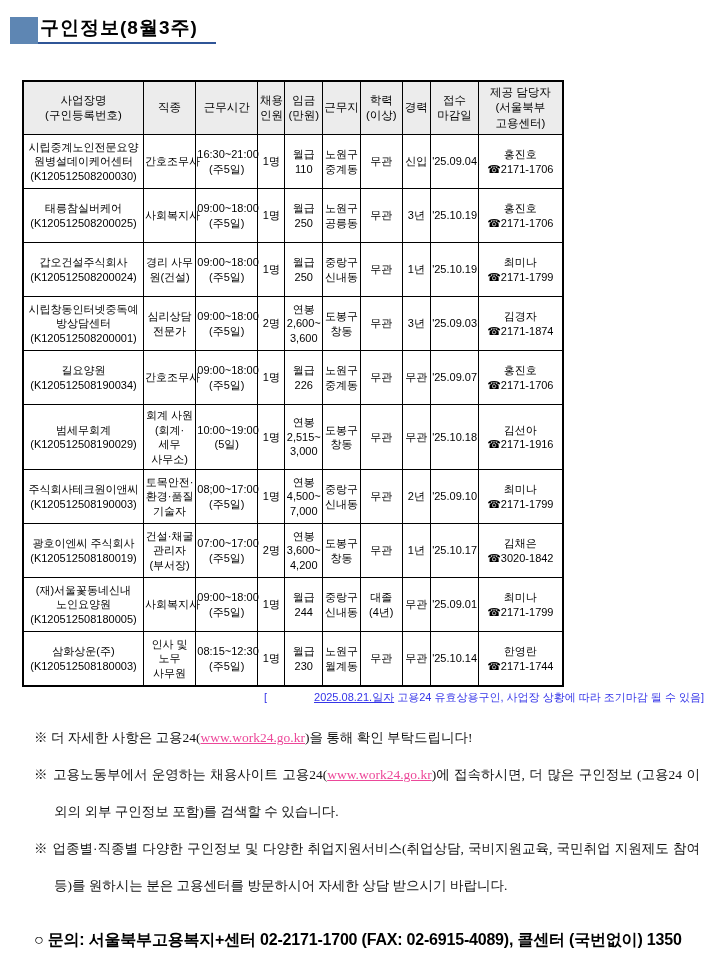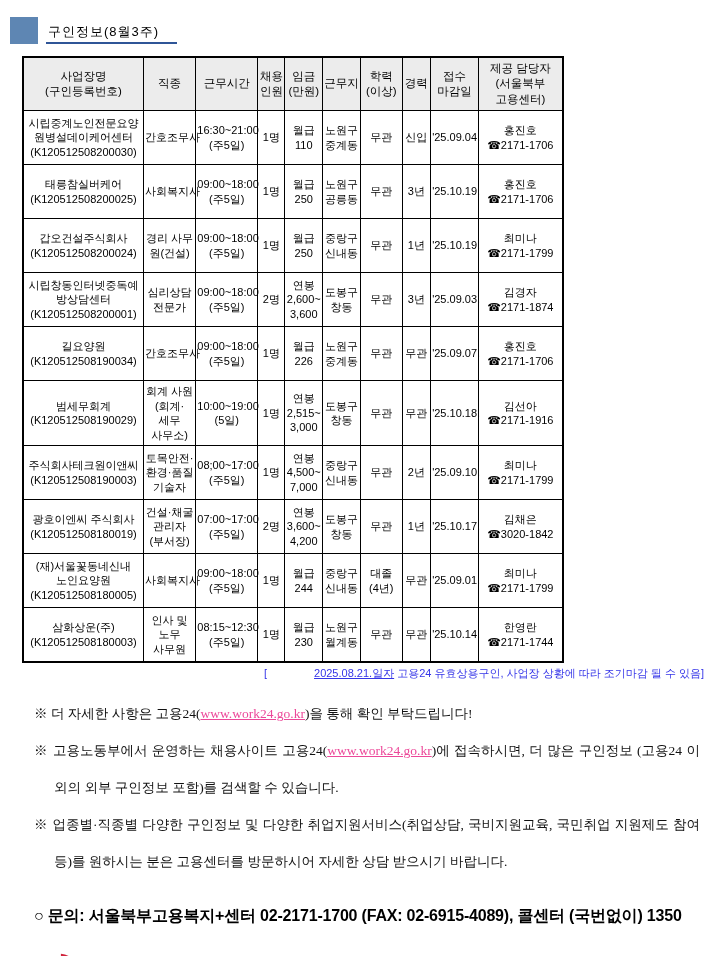--- a/index.html
+++ b/index.html
@@ -1,25 +1,25 @@
 <!DOCTYPE html>
 <html><head>
 <meta charset="utf-8">
 <style>
   html,body{margin:0;padding:0;background:#fff;}
   body{width:726px;height:956px;position:relative;font-family:"Liberation Sans",sans-serif;color:#000;}
 
   
   .title-row{display:flex;align-items:flex-end;margin:14px 0 0 10px;height:30px;}
   .title-square{width:28px;height:27px;background:#5E86B3;flex:0 0 auto;}
-  .title-text{font-size:13px;font-weight:normal;letter-spacing:1px;margin-left:8px;
+  .title-text{font-size:19px;font-weight:bold;letter-spacing:1px;
     padding:0 18px 3px 2px;border-bottom:2px solid #2F5597;line-height:1.1;}
 
   
-  table.jobs{border-collapse:collapse;table-layout:fixed;width:542px;margin:12px 0 0 22px;
+  table.jobs{border-collapse:collapse;table-layout:fixed;width:542px;margin:36px 0 0 22px;
     border:2px solid #000;padding-left:45px;}
   table.jobs th,table.jobs td{border:1px solid #000;text-align:center;vertical-align:middle;
     white-space:pre-line;padding:3px 1px;font-family:"Liberation Sans",sans-serif;
     font-size:11px;line-height:1.32;word-break:keep-all;}
   table.jobs th{background:#ECECEC;font-weight:normal;font-size:11.5px;height:46px;}
   table.jobs td{height:47px;}
 
   
   .validity{width:682px;margin:3px 0 0 22px;text-align:right;font-size:11px;
     color:#3535E8;letter-spacing:0px;}

